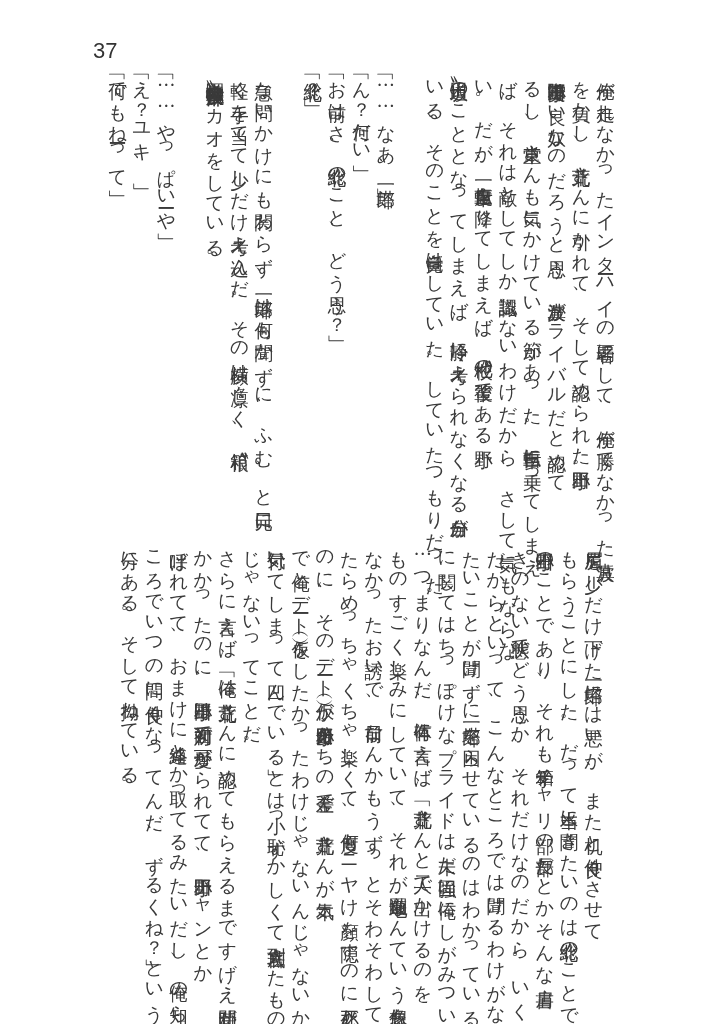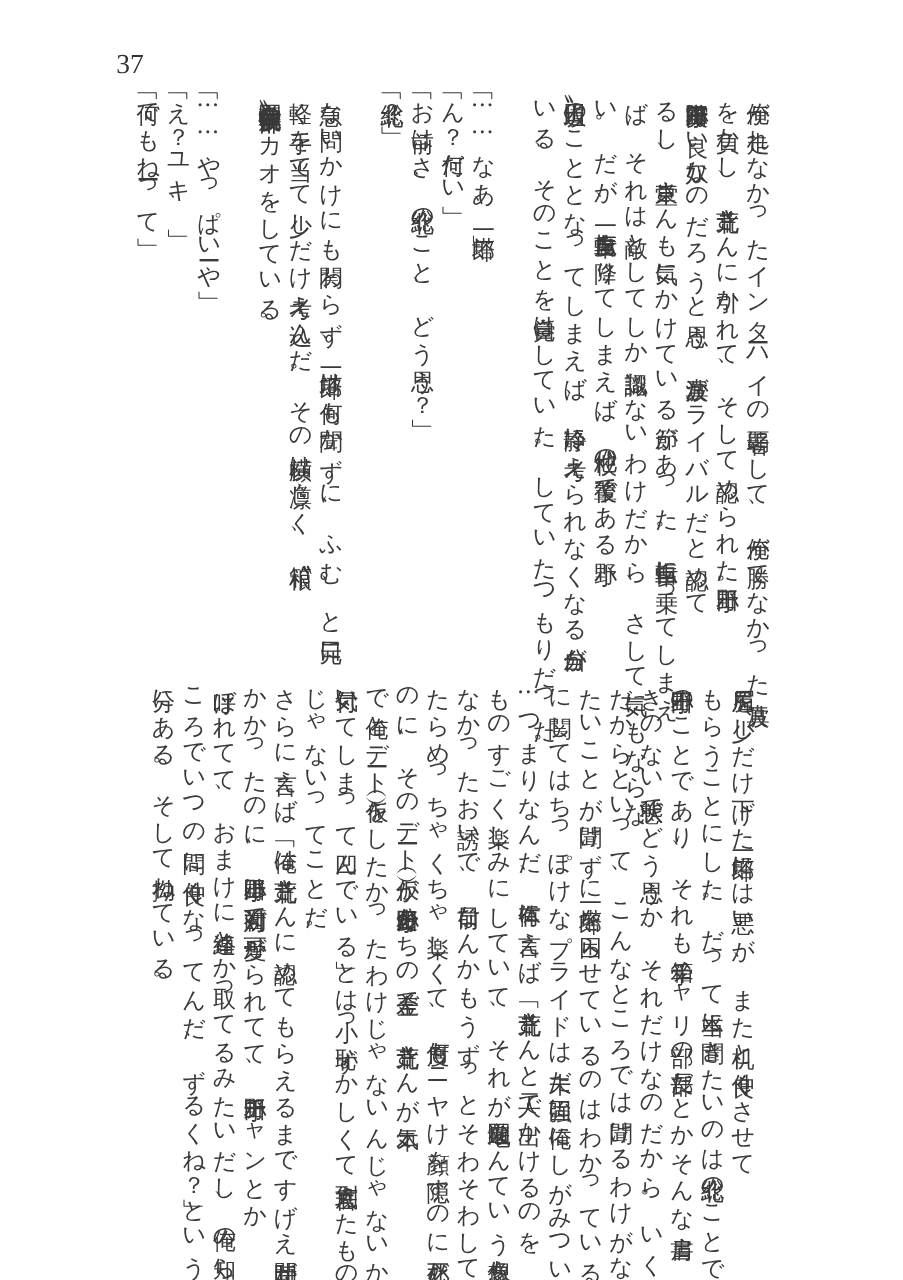--- a/index.html
+++ b/index.html
@@ -1,19 +1,19 @@
 <!DOCTYPE html>
 <html><head>
 <meta charset="utf-8">
 <style>
   html, body { margin:0; padding:0; background:#ffffff; }
   body { width:722px; height:1024px; position:relative; overflow:hidden;
          font-family: "DejaVu Serif", "Liberation Serif", serif; color:#333; }
   .page-number { position:absolute; left:93px; top:38px; font-size:22px;
-                 font-family:Liberation Serif, serif; color:#333; }
+                 font-family:Liberation Sans, sans-serif; color:#333; }
   .block { position:absolute; writing-mode: vertical-rl; text-orientation: upright;
            font-size:18.5px; line-height:24.4px; letter-spacing:0.6px; color:#3a3a3a; }
   .block p { margin:0; padding:0; white-space:pre; }
   .top-block { right:105px; top:68px; height:420px; }
   .bottom-block { right:117px; top:538px; height:430px; }
 </style>
 </head>
 <body>
 
 <div class="page-number">37</div>

